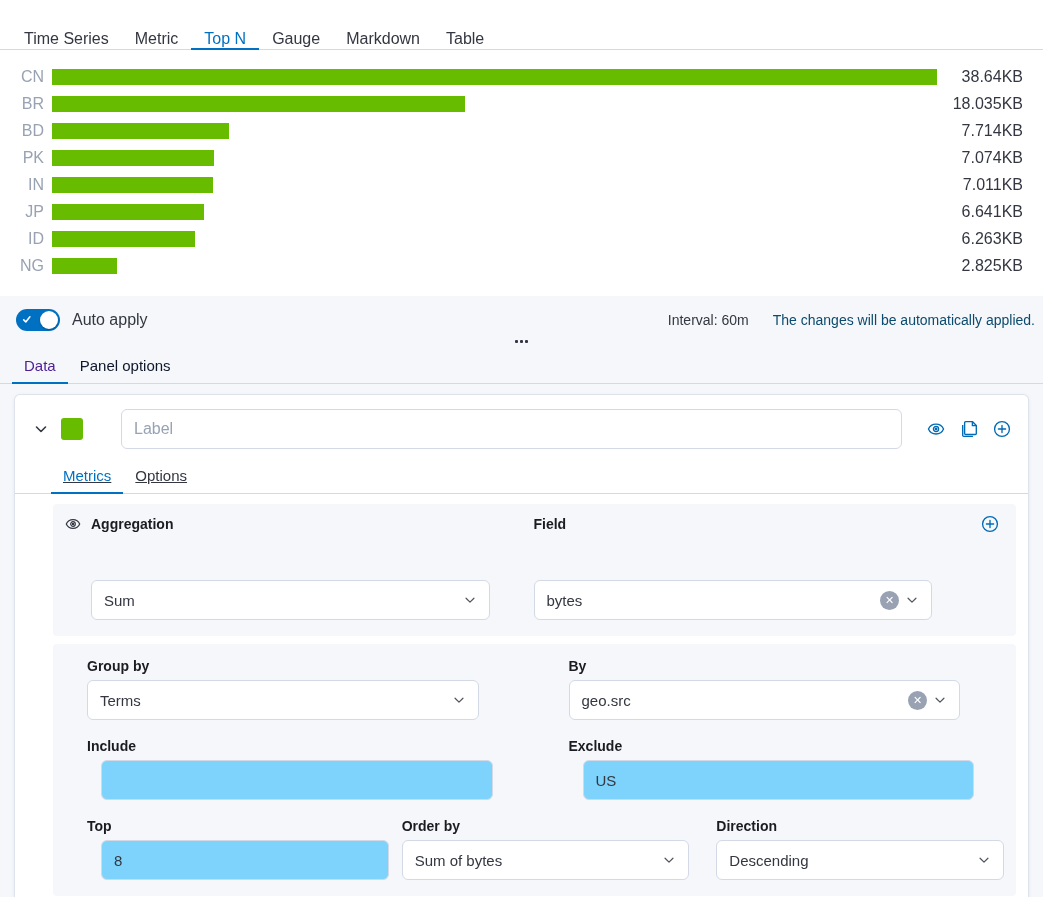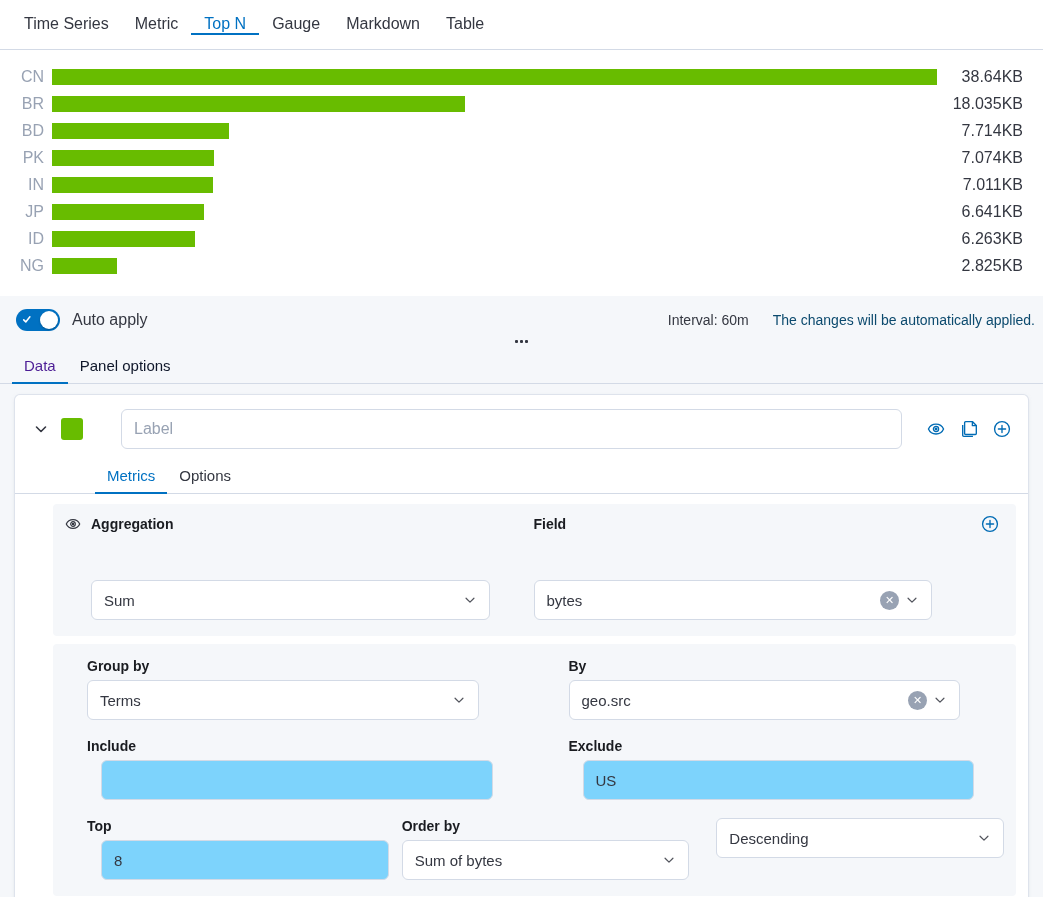--- a/index.html
+++ b/index.html
@@ -1,21 +1,21 @@
 <!DOCTYPE html>
 <html><head>
 <meta charset="utf-8">
 <style>
   * { margin:0; padding:0; box-sizing:border-box; }
   html,body { width:1043px; height:897px; overflow:hidden; }
   body { font-family:"Liberation Sans", sans-serif; background:#F5F7FA; color:#343741; }
   button { font-family:inherit; background:none; border:none; cursor:pointer; color:inherit; }
 
   
-  .topbar { height:50px; background:#fff; border-bottom:1px solid #D3DAE6; display:flex; align-items:center; padding-left:11px; }
+  .topbar { height:50px; background:#fff; border-bottom:1px solid #D3DAE6; display:flex; align-items:flex-end; padding-left:11px; }
   .vtab { font-size:16px; color:#343741; padding:0 13px; display:flex; align-items:center; border-bottom:2px solid transparent; margin-bottom:-1px; }
   .vtab.active { color:#0071C2; border-bottom-color:#0071C2; }
 
   
   .chart { background:#fff; padding:13px 0 17px; }
   .chart-row { display:flex; align-items:center; height:27px; }
   .c-lbl { width:44px; text-align:right; font-size:16px; color:#98A2B3; flex:none; }
   .bar-area { flex:1; margin-left:8px; height:16px; }
   .bar-fill { height:16px; }
   .c-val { width:106px; flex:none; text-align:right; padding-right:20px; font-size:16px; color:#343741; }
@@ -44,21 +44,21 @@
           box-shadow:0 2px 2px -1px rgba(152,162,179,.3), 0 1px 5px -2px rgba(152,162,179,.3); padding-bottom:16px; }
   .card-header { display:flex; align-items:center; padding:14px 12px 10px 14px; }
   .icon-btn { display:flex; align-items:center; justify-content:center; width:24px; height:24px; color:#006BB4; flex:none; }
   .collapse-btn { color:#343741; margin-right:8px; }
   .swatch { width:22px; height:22px; border-radius:3px; margin-right:10px; flex:none; }
   .label-input { flex:1; height:40px; border:1px solid #D3DAE6; border-radius:6px; padding:0 12px; font-size:16px;
                  color:#343741; background:#fff; outline:none; margin-right:22px; font-family:inherit;margin-left:28px; }
   .label-input::placeholder { color:#98A2B3; }
   .header-icons { display:flex; align-items:center; gap:9px; margin-right:2px; }
 
-  .inner-tabs-row { display:flex; border-bottom:1px solid #D3DAE6; padding-left:80px; }
+  .inner-tabs-row { display:flex; border-bottom:1px solid #D3DAE6; padding-left:36px;text-decoration:underline; }
   .itab { font-size:15px; padding:8px 12px 8px; color:#343741; border-bottom:2px solid transparent; margin-bottom:-1px; }
   .itab.active { color:#0071C2; border-bottom-color:#0071C2; }
 
   .card-body { padding:10px 12px 0 38px; }
   .gray-box { background:#F5F7FA; border-radius:4px; }
   .agg-box { padding:12px 14px 16px; }
   .agg-grid { display:grid; grid-template-columns:1fr 1fr 26px; column-gap:10px; row-gap:6px; margin-left:24px;gap:44px; }
   .form-label { font-size:14px; font-weight:700; color:#1A1C21; display:block; }
   .rel { position:relative; }
   .agg-eye { position:absolute; left:-26px; top:0px; width:16px; height:16px; color:#343741; }
@@ -314,20 +314,21 @@
             <div class="ctrl">
               <span>Sum of bytes</span>
               <span class="select-caret">
                 <svg width="14" height="14" viewBox="0 0 16 16" fill="none" stroke="currentColor" stroke-width="1.4" stroke-linecap="round" stroke-linejoin="round">
                     <path d="M3.5 6l4.5 4.5L12.5 6"></path>
                   </svg>
               </span>
             </div>
           </div>
           <div class="field">
+            <label class="form-label">Direction</label>
             <div class="ctrl">
               <span>Descending</span>
               <span class="select-caret">
                 <svg width="14" height="14" viewBox="0 0 16 16" fill="none" stroke="currentColor" stroke-width="1.4" stroke-linecap="round" stroke-linejoin="round">
                     <path d="M3.5 6l4.5 4.5L12.5 6"></path>
                   </svg>
               </span>
             </div>
           </div>
         </div>

